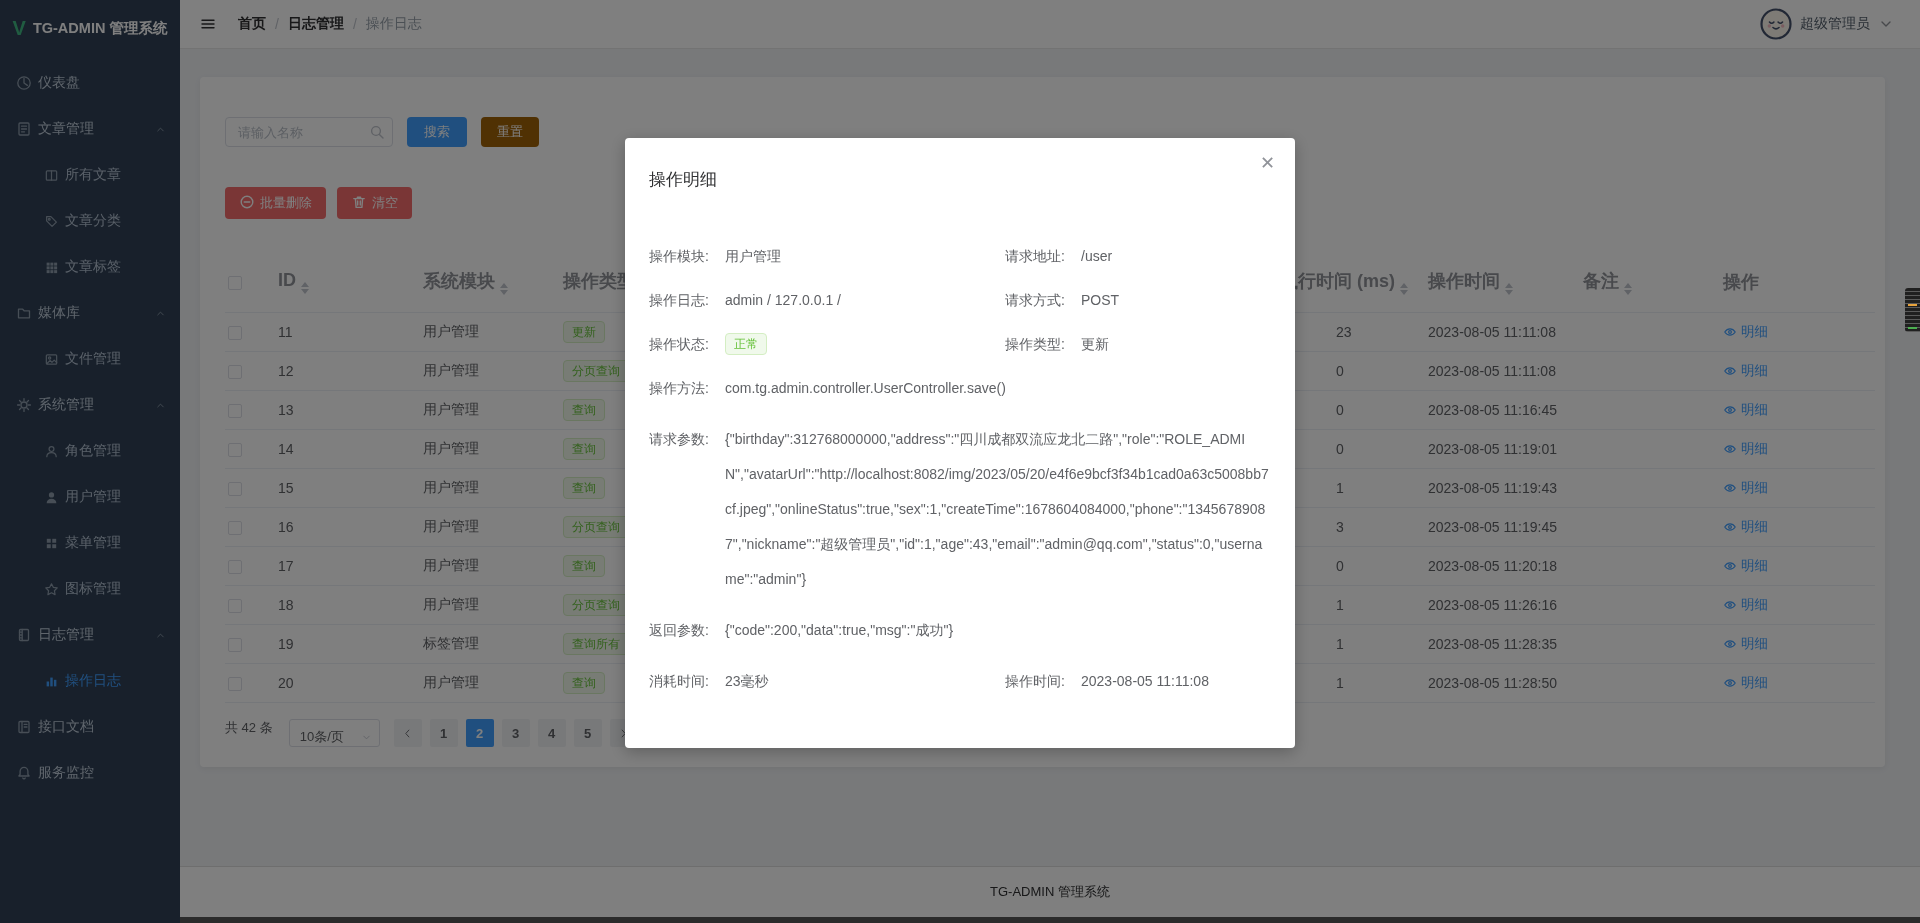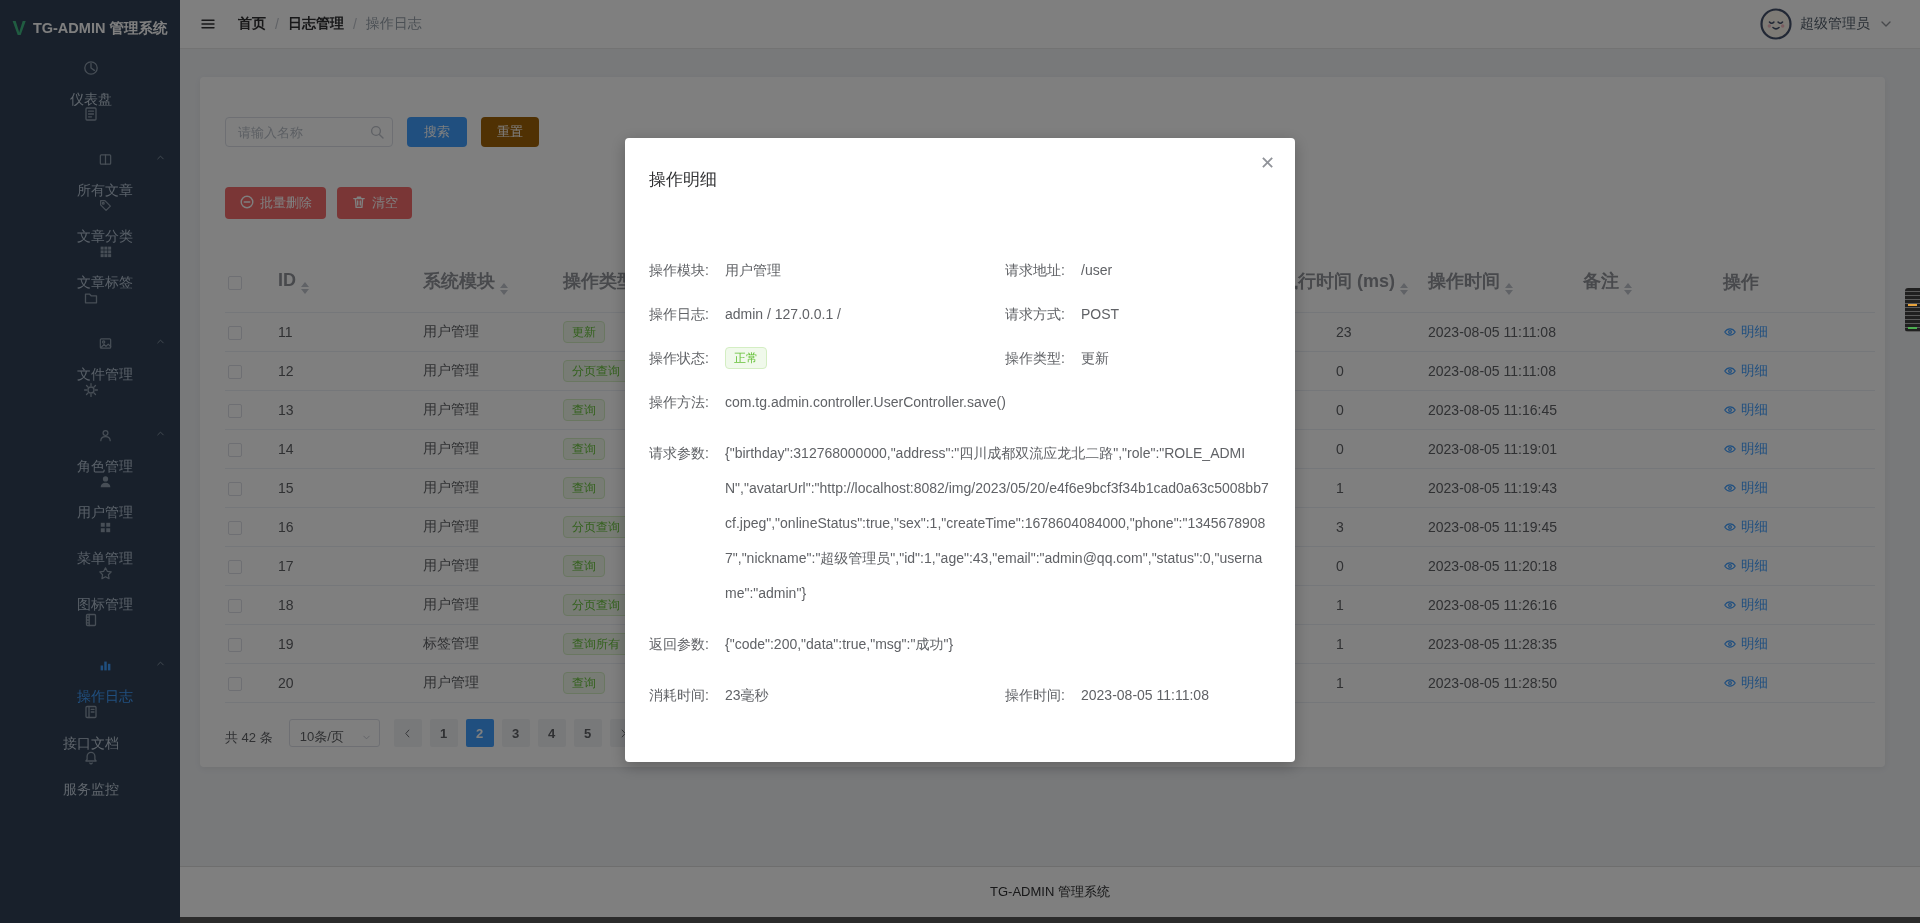--- a/index.html
+++ b/index.html
@@ -6,22 +6,22 @@
   html,body { width:1920px; height:923px; overflow:hidden;
     font-family:"Liberation Sans","DejaVu Sans",sans-serif; font-size:14px; color:#606266; }
   body { background:#f0f2f5; position:relative; }
 
   
   .sidebar { position:absolute; left:0; top:0; bottom:0; width:180px; background:#304156; z-index:10; }
   .logo { height:56px; display:flex; align-items:center; justify-content:center; gap:7px; }
   .logo-v { color:#41b883; font-weight:800; font-size:20px; line-height:1; }
   .logo-t { color:#ffffff; font-weight:700; font-size:14.5px; white-space:nowrap; }
   .nav { padding-top:4px; }
-  .nav-item { height:46px; display:flex; align-items:center; gap:15px; padding:0 14px 0 16px;
-    color:#bfcbd9; font-size:14px; cursor:pointer;flex-direction:column; }
+  .nav-item { height:46px; display:flex; align-items:center; gap:6px; padding:0 14px 0 16px;
+    color:#bfcbd9; font-size:14px; cursor:pointer; }
   .nav-item .icn { color:#8e9cac; display:inline-flex; }
   .nav-item.child { padding-left:44px; color:#b3c0d1; }
   .nav-item.active, .nav-item.active .icn { color:#409EFF; }
   .nav-item .nv { flex:1; white-space:nowrap; overflow:hidden; }
   .nav-item .caret { color:#8e9cac; margin-left:auto; }
   .icn { display:inline-flex; align-items:center; justify-content:center; }
 
   
   .main { position:absolute; left:180px; right:0; top:0; bottom:0; background:#f0f2f5; }
   .topbar { height:49px; background:#fff; border-bottom:1px solid #e6e6e6;
@@ -66,21 +66,21 @@
   .sorter .up { border-bottom:5px solid #c0c4cc; }
   .sorter .down { border-top:5px solid #c0c4cc; }
   .cb { display:inline-block; width:14px; height:14px; border:1px solid #dcdfe6;
     border-radius:2px; background:#fff; cursor:pointer; vertical-align:middle; }
   .tag { display:inline-block; background:#f0f9eb; border:1px solid #d4eec3; color:#67c23a;
     font-size:12px; line-height:20px; padding:0 8px; border-radius:4px; }
   .detail { color:#409EFF; display:inline-flex; align-items:center; gap:4px; font-size:13.5px;
     cursor:pointer; text-decoration:none; }
 
   
-  .pager { display:flex; align-items:flex-end; gap:8px; margin-top:16px; font-size:13px; color:#606266; }
+  .pager { display:flex; align-items:flex-start; gap:8px; margin-top:16px; font-size:13px; color:#606266; }
   .psize { width:91px; height:28px; border:1px solid #dcdfe6; border-radius:3px; margin:0 6px 0 8px;
     display:inline-flex; align-items:center; justify-content:space-between; padding:8px 7px 0 10px;
     cursor:pointer; color:#606266; background:#fff; }
   .sel-caret { color:#c0c4cc; }
   .pbtn { min-width:28px; height:28px; border:none; border-radius:2px; background:#f0f2f5;
     color:#606266; font-size:13px; font-weight:700; cursor:pointer; display:inline-flex;
     align-items:center; justify-content:center; font-family:inherit; padding:0 6px; }
   .pbtn.active { background:#409EFF; color:#fff; }
   .pbtn .icn { color:#606266; }
   .goto { display:inline-flex; align-items:center; gap:7px; margin-left:10px; }
@@ -92,21 +92,21 @@
     border-top:1px solid #dcdcdc; display:flex; align-items:center; justify-content:center;
     font-size:13px; color:#303133; }
   .bottombar { position:absolute; left:0; right:0; bottom:0; height:6px; background:#565656; }
 
   
   .overlay { position:fixed; inset:0; background:rgba(0,0,0,.5); z-index:50; }
   .modal { position:fixed; left:625px; top:138px; width:670px; min-height:536px; background:#fff;
     border-radius:4px; box-shadow:0 4px 16px rgba(0,0,0,.25); z-index:60; padding:30px 24px 34px; }
   .m-title { font-size:17px; color:#303133; }
   .m-close { position:absolute; top:16px; right:20px; font-size:18px; color:#909399; cursor:pointer; line-height:1; }
-  .m-body { margin-top:68px; }
+  .m-body { margin-top:54px; }
   .mrow { position:relative; margin-bottom:22px; min-height:20px; }
   .mlabel { display:inline-block; min-width:76px; vertical-align:top; line-height:22px; color:#606266; }
   .mval { color:#606266; line-height:22px; }
   .mval.wide { display:inline-block; width:545px; line-height:35px; vertical-align:top;
     word-break:break-all; margin-top:-6px; }
   .rpair { position:absolute; left:356px; top:0; white-space:nowrap; }
 
   
   .edge-widget { position:fixed; right:0; top:288px; width:15px; height:44px; z-index:70;
     background:#202020; border-radius:3px 0 0 3px;

